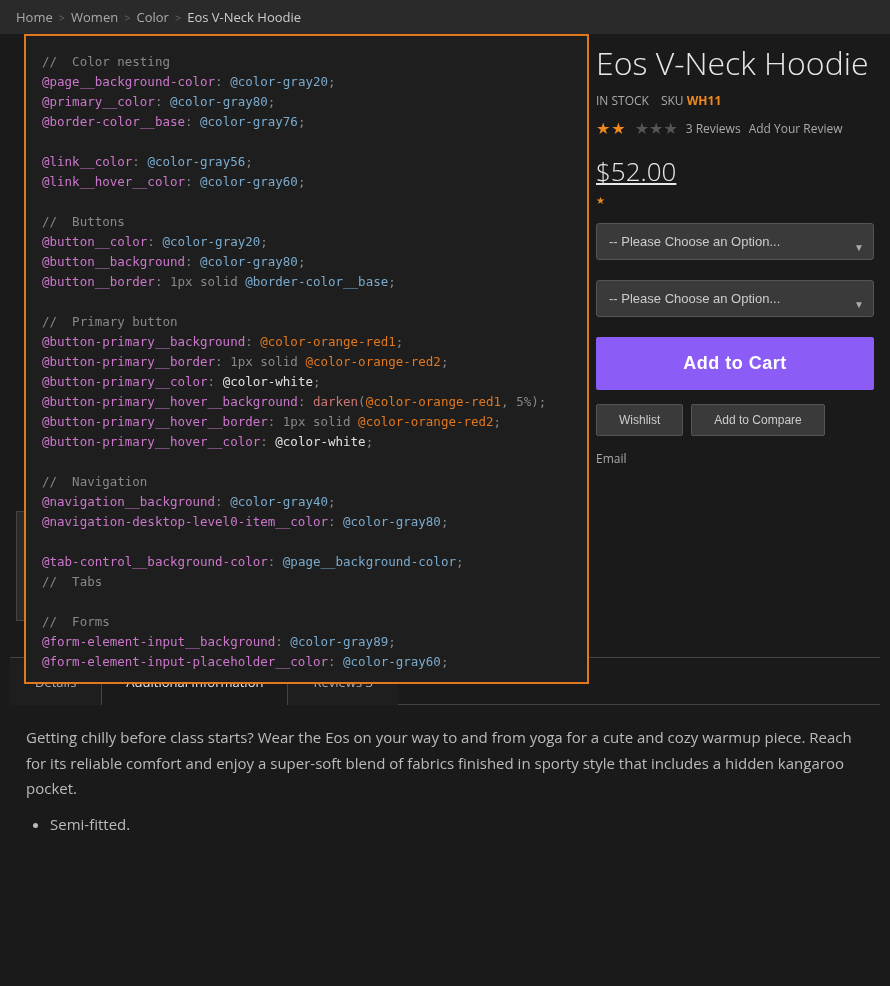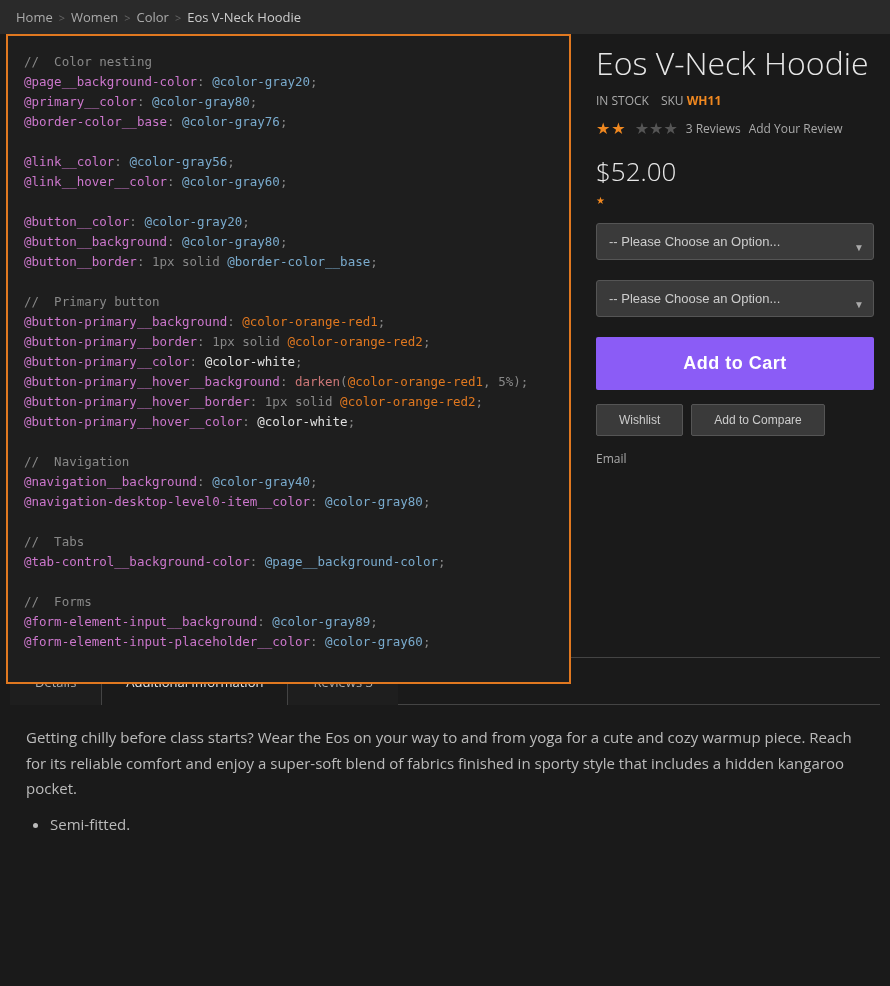--- a/index.html
+++ b/index.html
@@ -33,21 +33,21 @@
     .main-content {
       display: flex;
       position: relative;
       padding: 0;
     }
 
     
     .code-panel {
       position: absolute;
       top: 0;
-      left: 6px;
+      left: 24px;
       width: 565px;
       height: 650px;
       background: #1e1e1e;
       border: 2px solid #e07820;
       z-index: 10;
       overflow: hidden;
       padding: 16px;
       font-family: 'Courier New', Courier, monospace;
       font-size: 12.5px;
       line-height: 1.6;
@@ -102,20 +102,21 @@
     .stars { color: #f08820; font-size: 16px; letter-spacing: 1px; }
     .star-empty { color: #555; font-size: 16px; }
     .reviews-count { color: #aaa; font-size: 12px; }
     .add-review { color: #aaa; font-size: 12px; text-decoration: none; }
 
     .price {
       font-size: 26px;
       color: #e8e8e8;
       font-weight: 300;
       margin-bottom: 4px;
+      text-decoration: underline;
     }
     .price-star { color: #f08820; font-size: 10px; }
 
     
     .option-select {
       width: 100%;
       padding: 10px 12px;
       background: #3a3a3a;
       border: 1px solid #555;
       color: #ccc;
@@ -289,38 +290,39 @@
 
   <div class="code-panel">
     <code><span class="comment">//  Color nesting</span></code>
     <code><span class="property">@page__background-color</span><span class="value-gray">: </span><span class="value-var">@color-gray20</span><span class="value-gray">;</span></code>
     <code><span class="property">@primary__color</span><span class="value-gray">: </span><span class="value-var">@color-gray80</span><span class="value-gray">;</span></code>
     <code><span class="property">@border-color__base</span><span class="value-gray">: </span><span class="value-var">@color-gray76</span><span class="value-gray">;</span></code>
     <code>&nbsp;</code>
     <code><span class="property">@link__color</span><span class="value-gray">: </span><span class="value-var">@color-gray56</span><span class="value-gray">;</span></code>
     <code><span class="property">@link__hover__color</span><span class="value-gray">: </span><span class="value-var">@color-gray60</span><span class="value-gray">;</span></code>
     <code>&nbsp;</code>
+    <code><span class="comment">//  Buttons</span></code>
     <code><span class="property">@button__color</span><span class="value-gray">: </span><span class="value-var">@color-gray20</span><span class="value-gray">;</span></code>
     <code><span class="property">@button__background</span><span class="value-gray">: </span><span class="value-var">@color-gray80</span><span class="value-gray">;</span></code>
     <code><span class="property">@button__border</span><span class="value-gray">: </span><span class="unit">1px solid </span><span class="value-var">@border-color__base</span><span class="value-gray">;</span></code>
     <code>&nbsp;</code>
     <code><span class="comment">//  Primary button</span></code>
     <code><span class="property">@button-primary__background</span><span class="value-gray">: </span><span class="value-orange">@color-orange-red1</span><span class="value-gray">;</span></code>
     <code><span class="property">@button-primary__border</span><span class="value-gray">: </span><span class="unit">1px solid </span><span class="value-orange">@color-orange-red2</span><span class="value-gray">;</span></code>
     <code><span class="property">@button-primary__color</span><span class="value-gray">: </span><span class="value-white">@color-white</span><span class="value-gray">;</span></code>
     <code><span class="property">@button-primary__hover__background</span><span class="value-gray">: </span><span class="keyword">darken</span><span class="value-gray">(</span><span class="value-orange">@color-orange-red1</span><span class="value-gray">, 5%);</span></code>
     <code><span class="property">@button-primary__hover__border</span><span class="value-gray">: </span><span class="unit">1px solid </span><span class="value-orange">@color-orange-red2</span><span class="value-gray">;</span></code>
     <code><span class="property">@button-primary__hover__color</span><span class="value-gray">: </span><span class="value-white">@color-white</span><span class="value-gray">;</span></code>
     <code>&nbsp;</code>
     <code><span class="comment">//  Navigation</span></code>
     <code><span class="property">@navigation__background</span><span class="value-gray">: </span><span class="value-var">@color-gray40</span><span class="value-gray">;</span></code>
     <code><span class="property">@navigation-desktop-level0-item__color</span><span class="value-gray">: </span><span class="value-var">@color-gray80</span><span class="value-gray">;</span></code>
     <code>&nbsp;</code>
+    <code><span class="property">@tab-control__background-color</span><span class="value-gray">: </span><span class="value-var">@page__background-color</span><span class="value-gray">;</span></code>
     <code><span class="comment">//  Tabs</span></code>
-    <code><span class="property">@tab-control__background-color</span><span class="value-gray">: </span><span class="value-var">@page__background-color</span><span class="value-gray">;</span></code>
     <code>&nbsp;</code>
     <code><span class="comment">//  Forms</span></code>
     <code><span class="property">@form-element-input__background</span><span class="value-gray">: </span><span class="value-var">@color-gray89</span><span class="value-gray">;</span></code>
     <code><span class="property">@form-element-input-placeholder__color</span><span class="value-gray">: </span><span class="value-var">@color-gray60</span><span class="value-gray">;</span></code>
   </div>
 
   <div class="product-panel">
     <h1 class="product-title">Eos V-Neck Hoodie</h1>
 
     <div class="product-meta">

